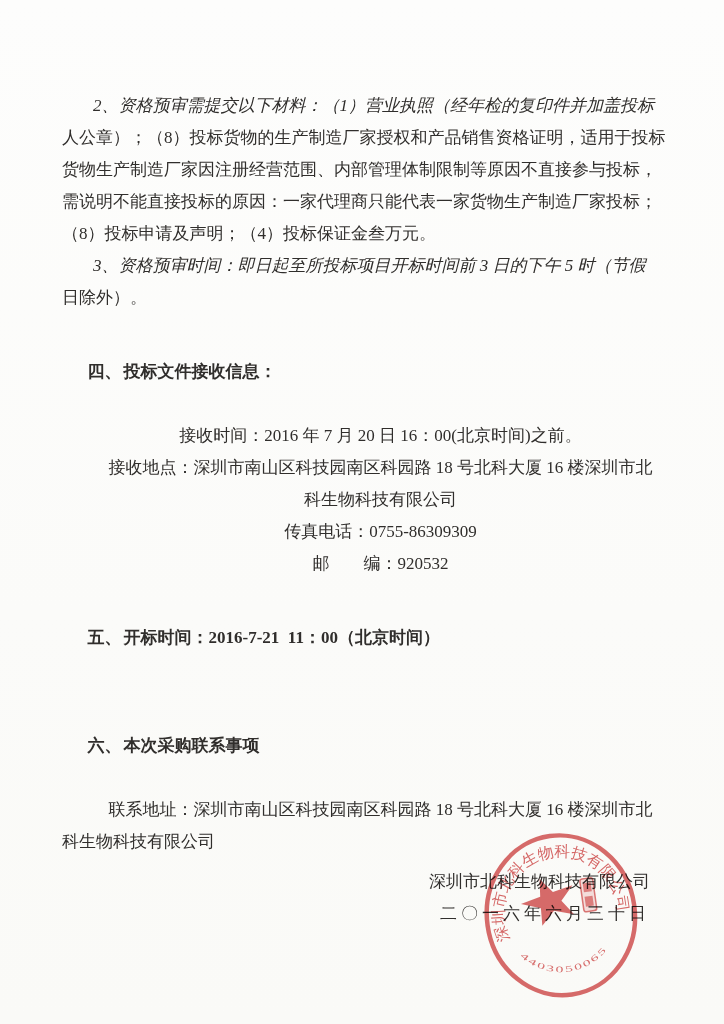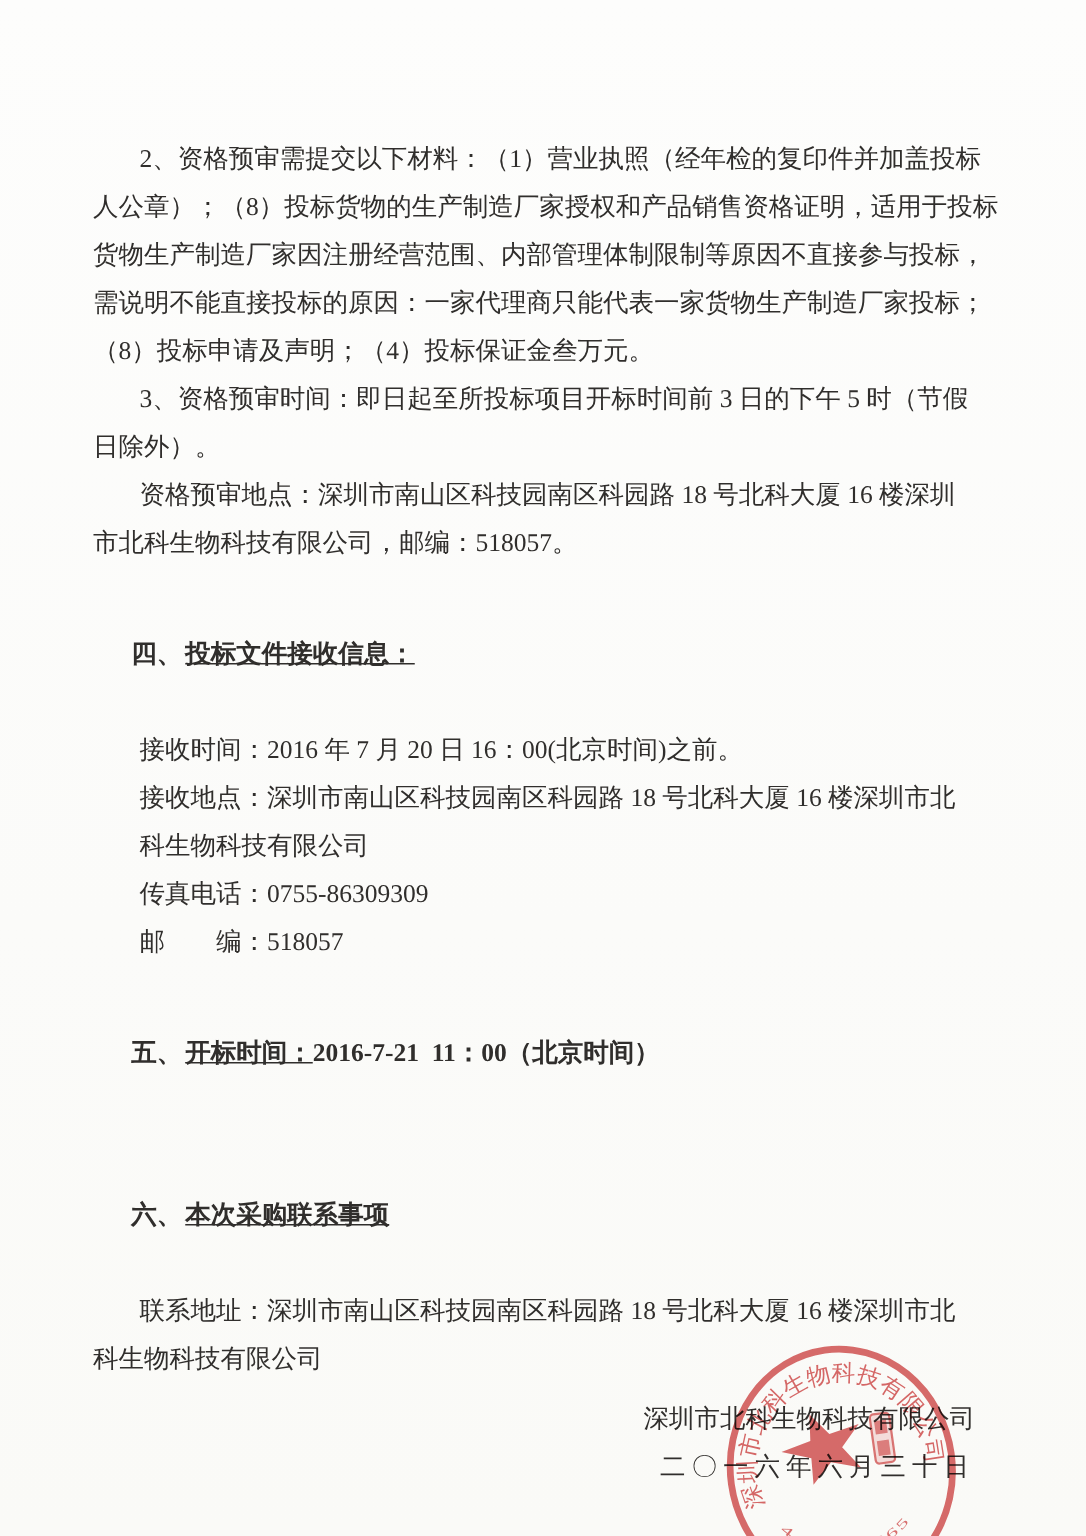--- a/index.html
+++ b/index.html
@@ -12,26 +12,26 @@
     overflow: hidden;
     font-family: "Liberation Serif", "DejaVu Serif", serif;
     color: #302e2c;
   }
   .doc {
     padding: 90px 56px 0 62px;
     font-size: 17px;
     line-height: 32px;
   }
   .line { white-space: pre-wrap; }
-  .ti   { padding-left: 31px; }   
-  .hang { padding-left: 31px; }   
+  .ti   { padding-left: 31px; font-style: italic; }   
+  .hang { padding-left: 31px; text-align: center; }   
   .sec-head { margin-top: 10px; font-weight: 700; }
   .sec-head.more-gap { margin-top: 12px; }
   .marker { display: inline-block; width: 36px; font-weight: 700; }
-  .bold { font-weight: 700; text-decoration: underline; }
+  .bold { font-weight: 700; }
   .plain { font-weight: 700; }
   .signature {
     position: relative;
     width: fit-content;
     margin: 8px 18px 0 auto;
     text-align: right;
     line-height: 32px;
   }
   .sig-date { letter-spacing: 4px; }
   .seal {
@@ -58,34 +58,30 @@
       <div class="line">货物生产制造厂家因注册经营范围、内部管理体制限制等原因不直接参与投标，</div>
       <div class="line">需说明不能直接投标的原因：一家代理商只能代表一家货物生产制造厂家投标；</div>
       <div class="line">（8）投标申请及声明；（4）投标保证金叁万元。</div>
     </div>
 
     <div>
       <div class="line ti">3、资格预审时间：即日起至所投标项目开标时间前 3 日的下午 5 时（节假</div>
       <div class="line">日除外）。</div>
     </div>
 
-    <div>
-      <div class="line ti">资格预审地点：深圳市南山区科技园南区科园路 18 号北科大厦 16 楼深圳</div>
-      <div class="line">市北科生物科技有限公司，邮编：518057。</div>
-    </div>
 
     <div class="line sec-head">
       <span class="marker">四、</span><span class="bold">投标文件接收信息：</span>
     </div>
     <div>
       <div class="line hang">接收时间：2016 年 7 月 20 日 16：00(北京时间)之前。</div>
       <div class="line hang">接收地点：深圳市南山区科技园南区科园路 18 号北科大厦 16 楼深圳市北</div>
       <div class="line hang">科生物科技有限公司</div>
       <div class="line hang">传真电话：0755-86309309</div>
-      <div class="line hang">邮　　编：518057</div>
+      <div class="line hang">邮　　编：920532</div>
     </div>
 
     <div class="line sec-head">
       <span class="marker">五、</span><span class="bold">开标时间：</span><span class="plain">2016-7-21  11：00（北京时间）</span>
     </div>
 
     <div class="line sec-head more-gap">
       <span class="marker">六、</span><span class="bold">本次采购联系事项</span>
     </div>
     <div>

